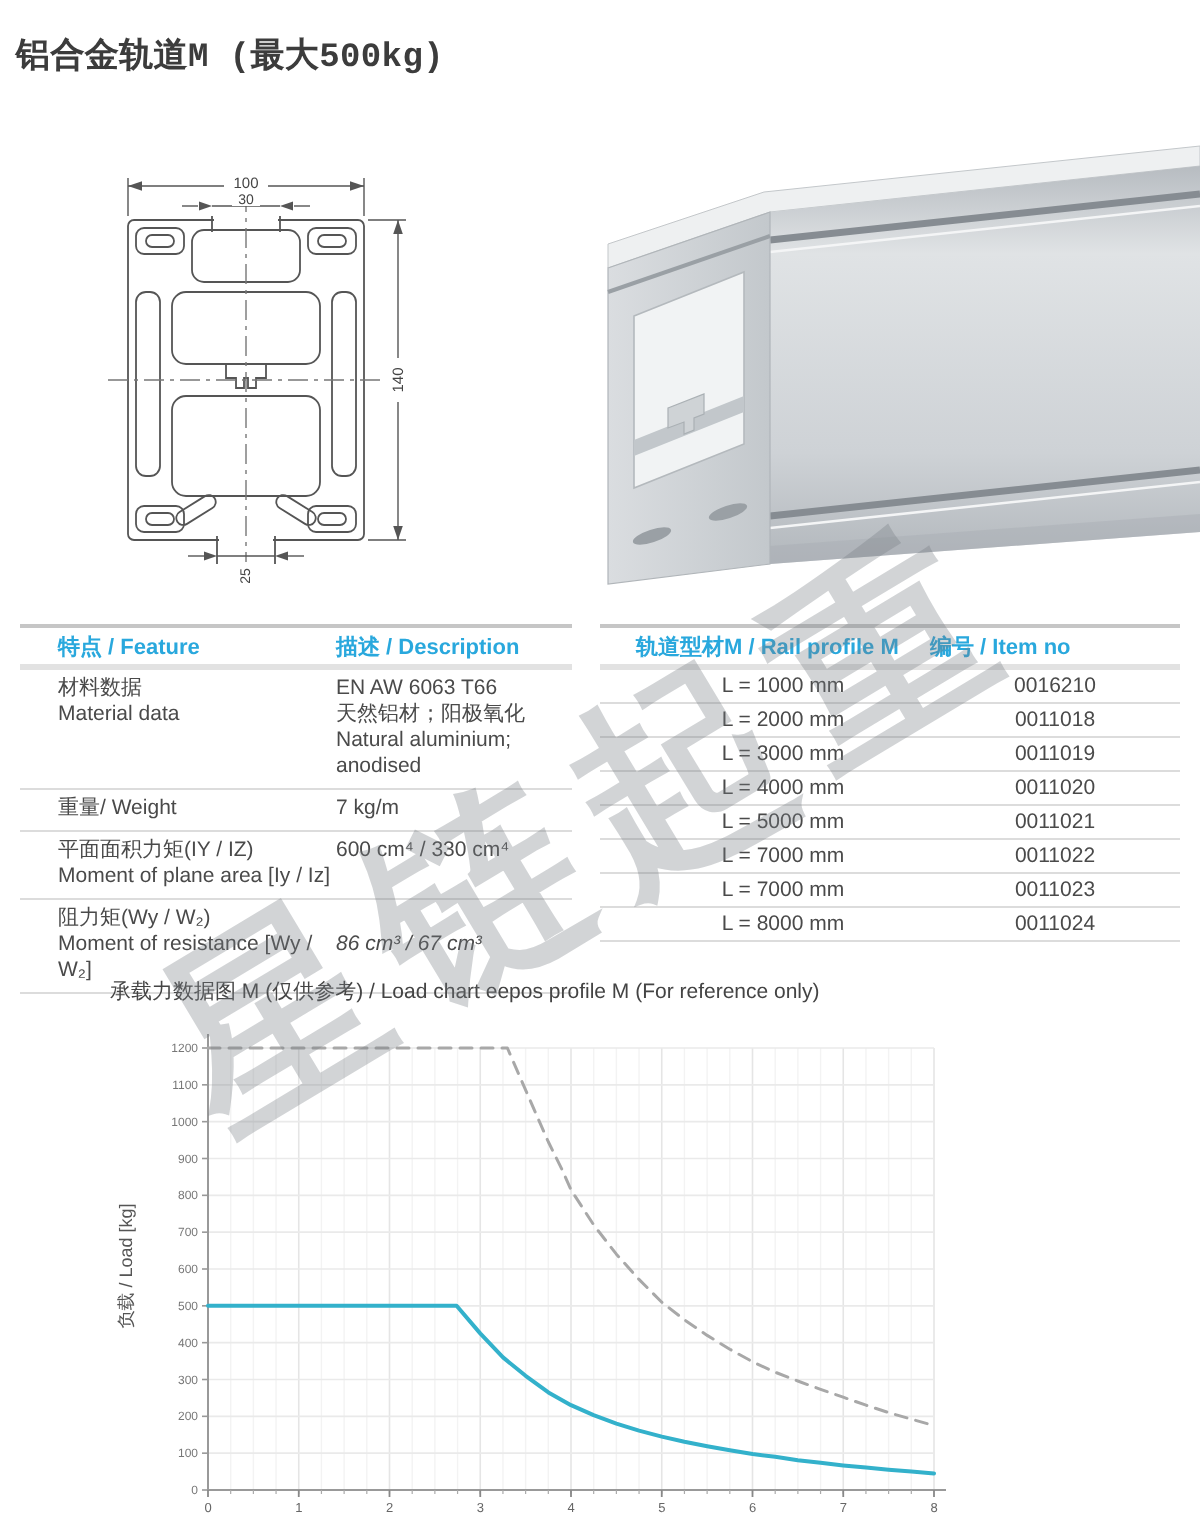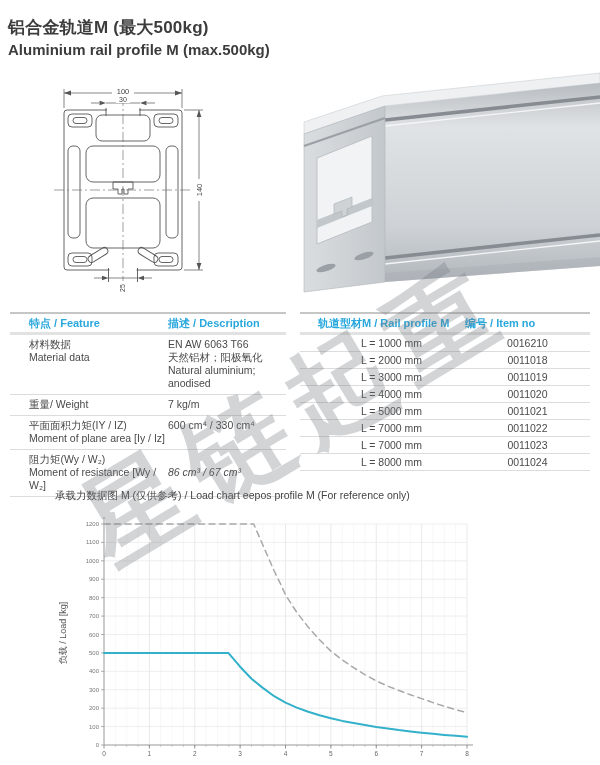--- a/index.html
+++ b/index.html
@@ -2,21 +2,21 @@
 <html><head>
 <meta charset="utf-8">
 <style>
   * { margin:0; padding:0; box-sizing:border-box; }
   html,body { width:600px; height:765px; background:#ffffff; overflow:hidden;
     font-family:"Liberation Sans","DejaVu Sans",sans-serif; color:#4a4a4a; }
   .page { position:relative; width:600px; height:765px; background:#fff; }
 
   
   .title-block { position:absolute; left:8px; top:16px; }
-  .title-zh { font-size:17px; font-weight:bold; color:#3c3c3c; letter-spacing:.2px; }
+  .title-zh { font-size:17px; font-weight:bold; color:#3c3c3c; letter-spacing:.2px;font-family:Liberation Mono, monospace; }
   .title-en { font-size:15px; font-weight:bold; color:#3c3c3c; margin-top:2px; }
 
   
   .drawing-svg { position:absolute; left:50px; top:82px; }
   .photo-svg { position:absolute; left:290px; top:70px; }
 
   
   .spec-table { position:absolute; top:312px; border-top:2px solid #c6c6c6; font-size:10.5px; }
   .spec-table.left { left:10px; width:276px; }
   .spec-table.right { left:300px; width:290px; }
@@ -42,21 +42,20 @@
     color:rgba(118,124,131,0.33); font-family:"DejaVu Serif","Liberation Serif",serif;
     pointer-events:none; z-index:9; white-space:nowrap; }
 </style>
 </head>
 <body>
 
 <div class="page">
 
   <div class="title-block">
     <div class="title-zh">铝合金轨道M (最大500kg)</div>
-    <div class="title-en">Aluminium rail profile M (max.500kg)</div>
   </div>
 
   <svg class="drawing-svg" width="190" height="215" viewBox="0 0 190 215">
     <g stroke="#555" stroke-width="0.9" fill="none">
 
       <rect x="14" y="28" width="118" height="160" rx="3"></rect>
 
       <line x1="57" y1="28" x2="89" y2="28" stroke="#fff" stroke-width="2.4"></line>
       <line x1="56" y1="26" x2="56" y2="34"></line>
         <line x1="90" y1="26" x2="90" y2="34"></line>

